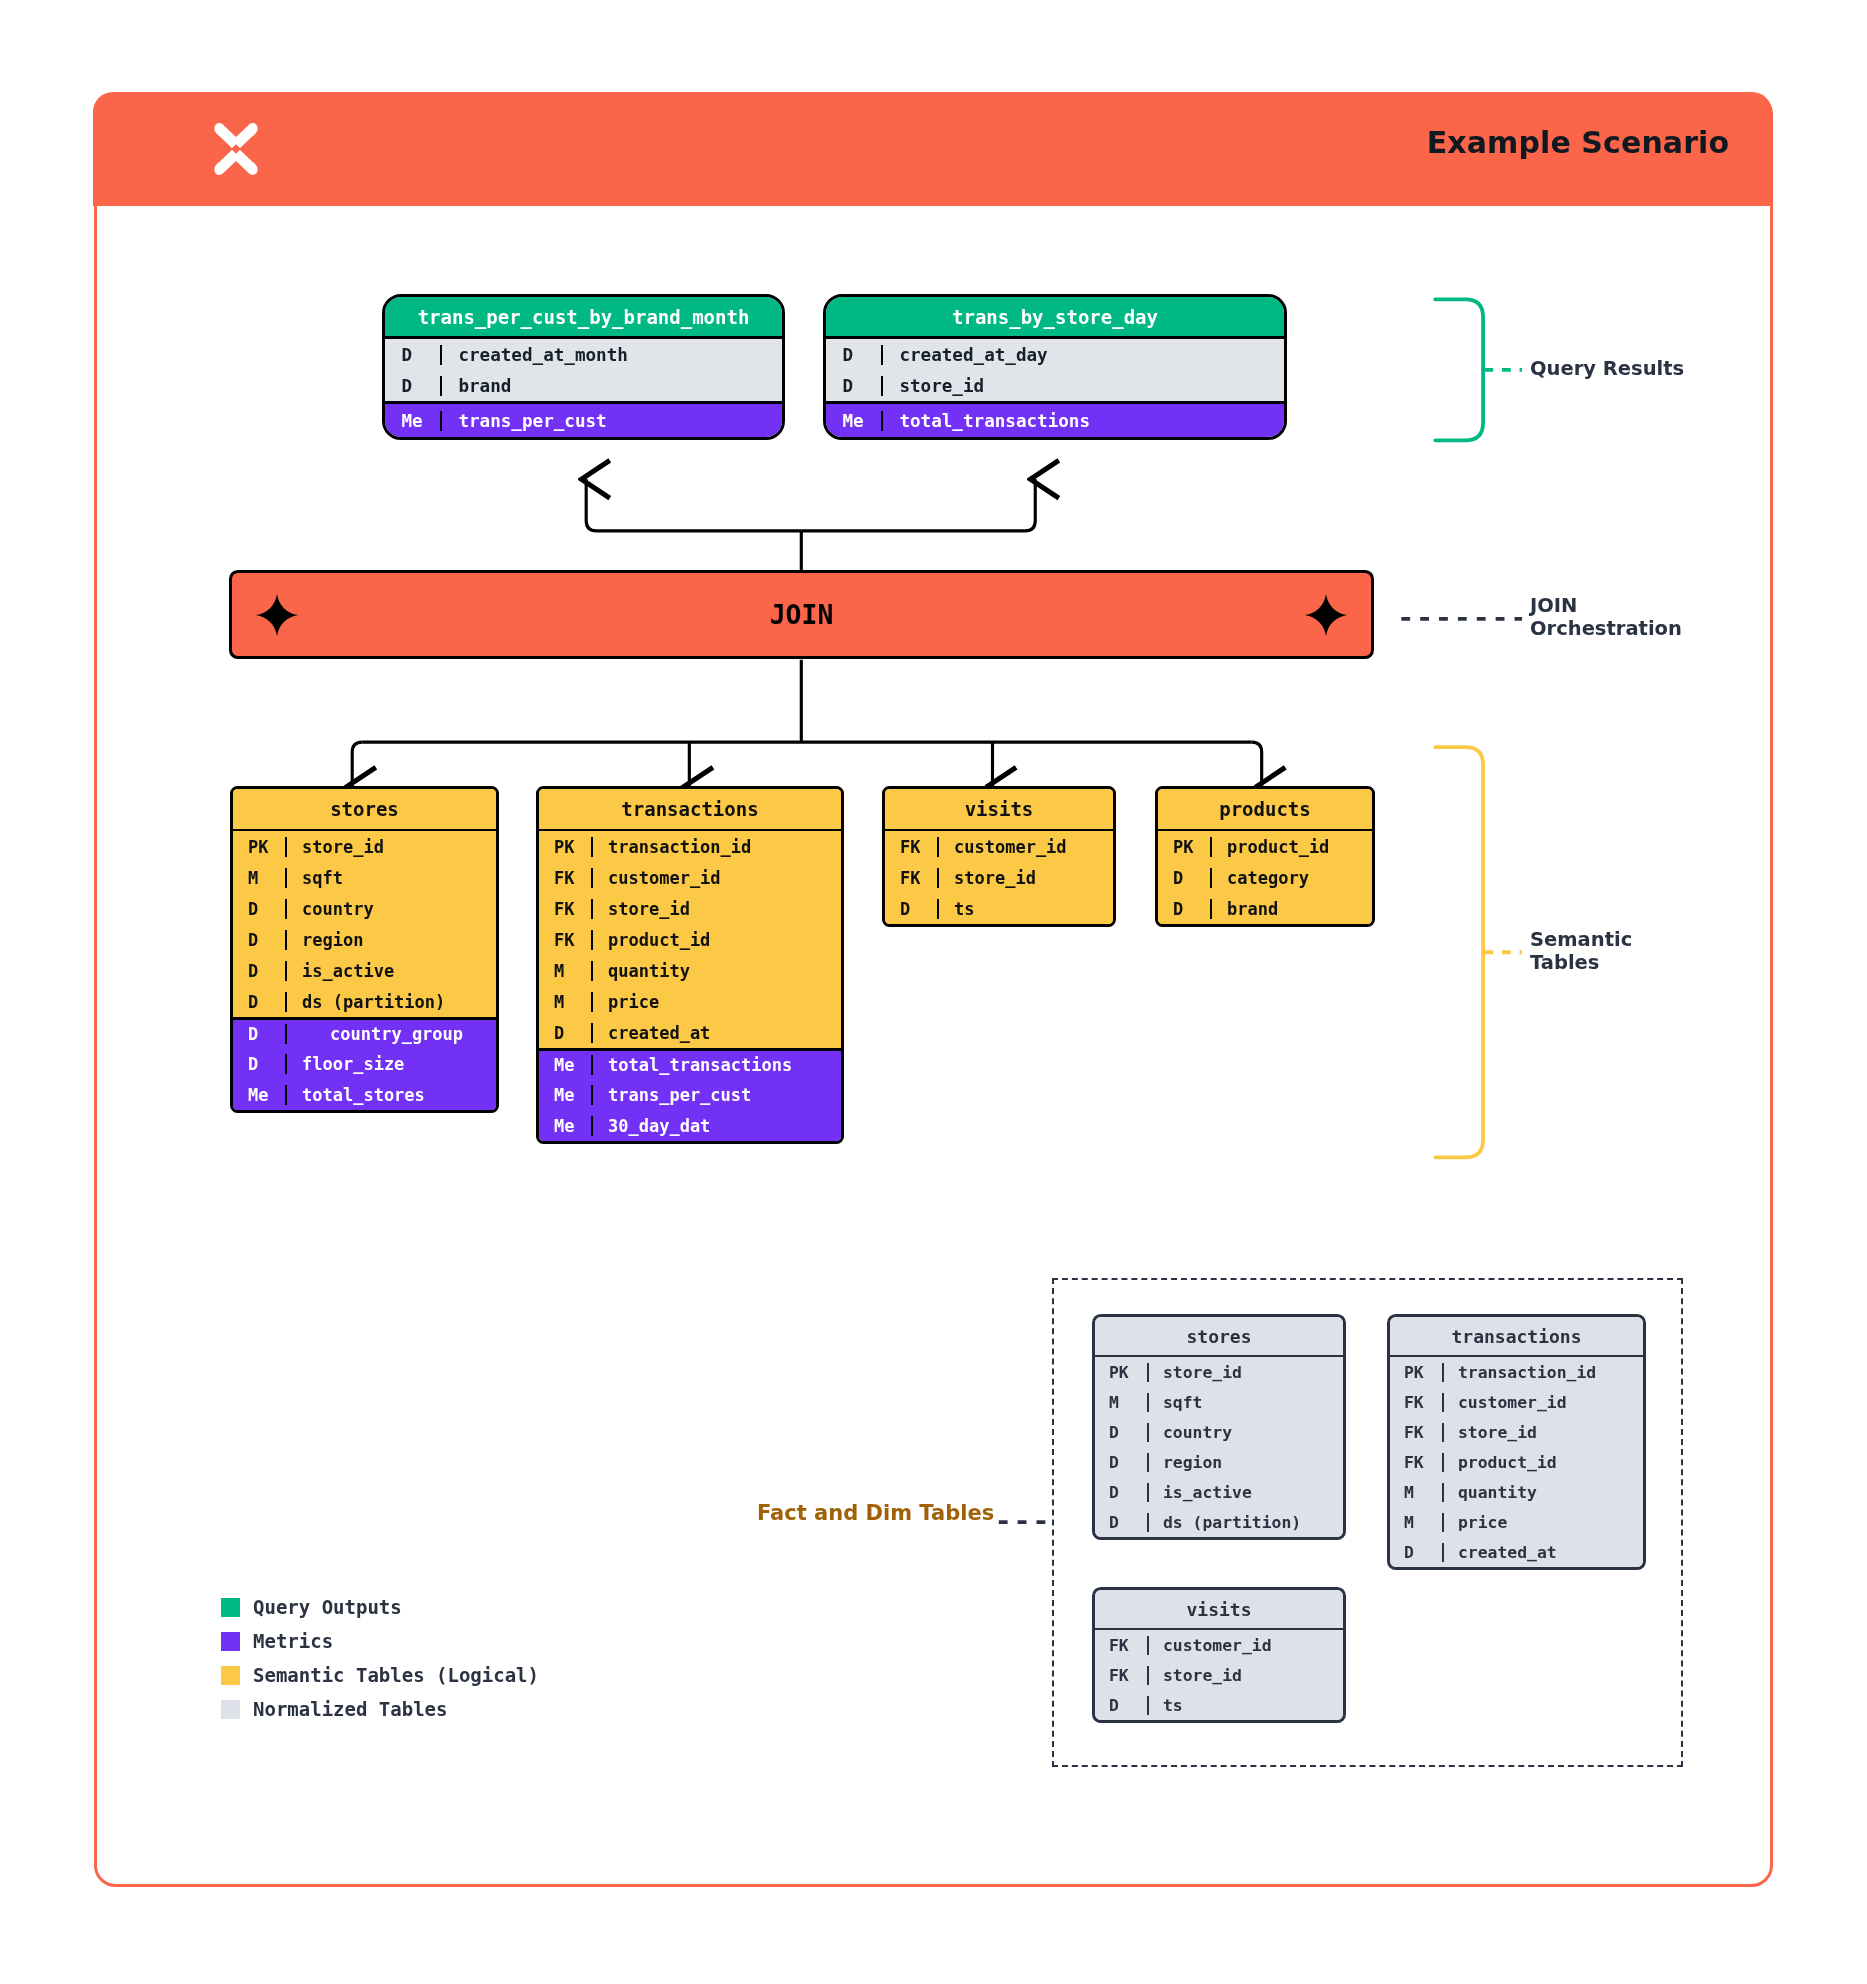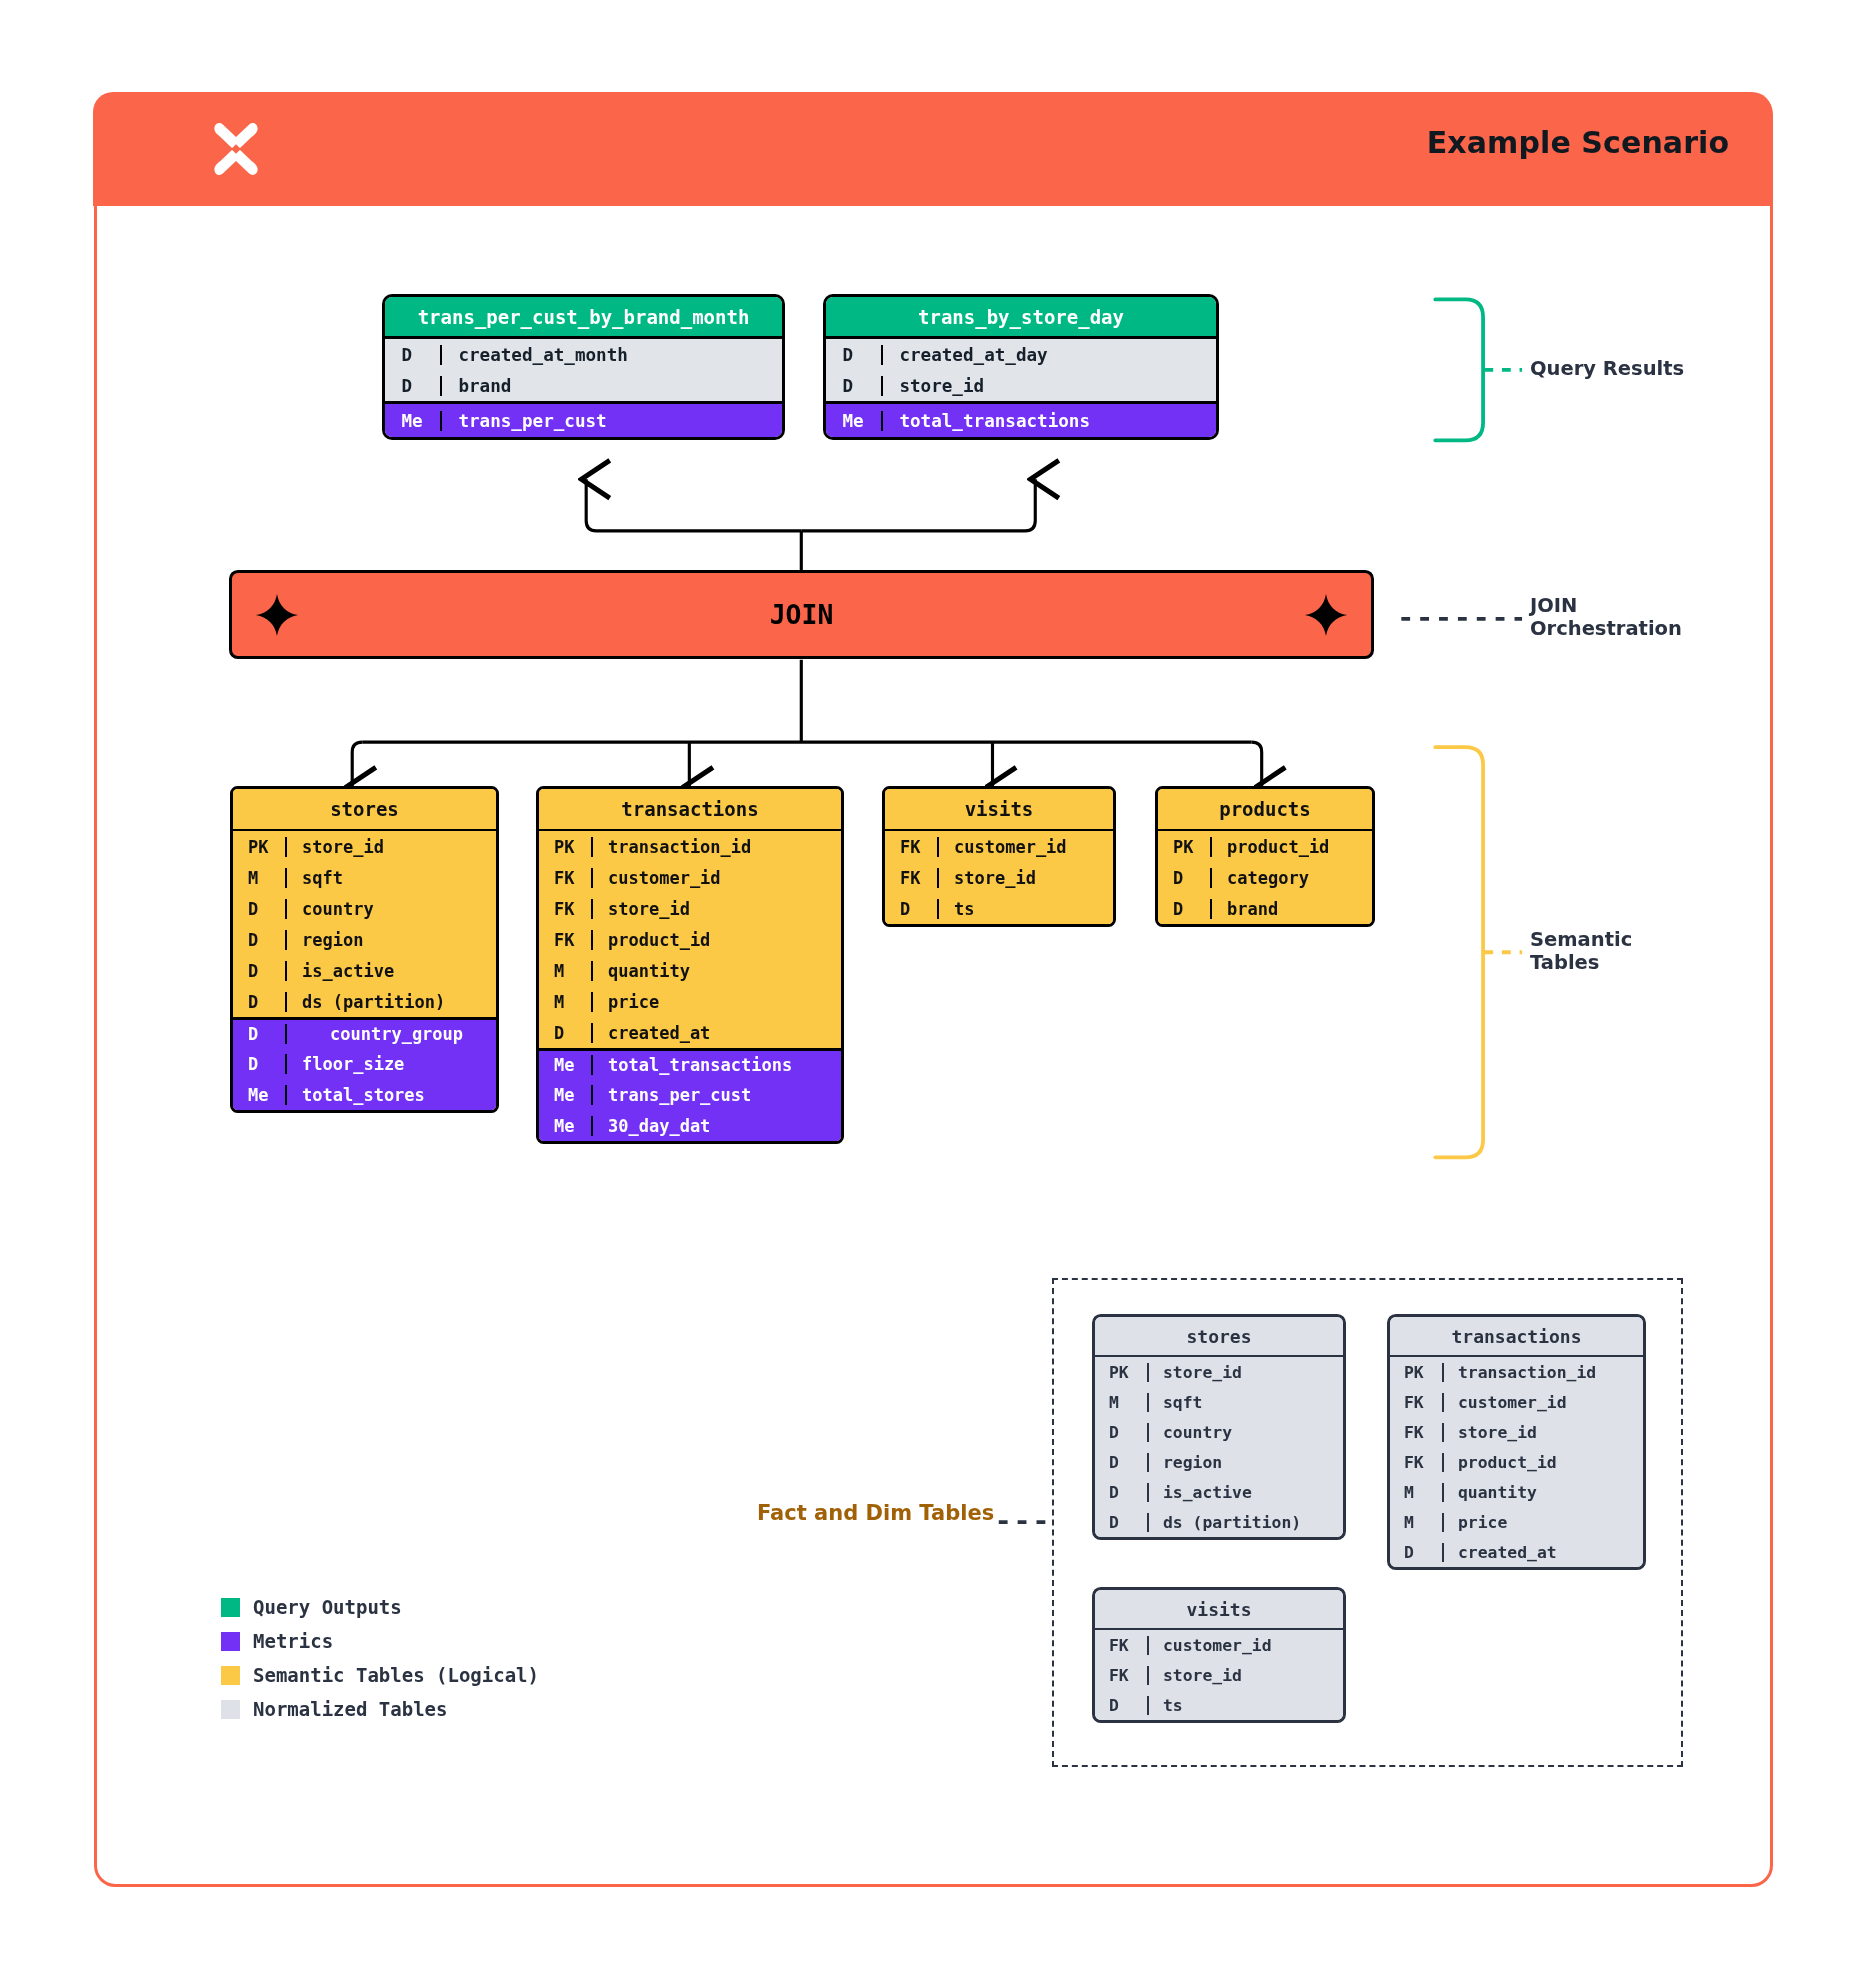--- a/index.html
+++ b/index.html
@@ -27,21 +27,21 @@
   .tbl .thead{
     font-family:"DejaVu Sans Mono",monospace;font-weight:bold;text-align:center;
     box-sizing:border-box;display:flex;align-items:center;justify-content:center;
   }
   .tbl .trow{display:flex;box-sizing:border-box;font-family:"DejaVu Sans Mono",monospace;
     font-weight:bold;align-items:center;}
   .tbl .tkey{box-sizing:border-box;flex:none;text-align:left;}
   .tbl .tval{box-sizing:border-box;flex:1;text-align:left;}
 
   
-  .t-query{border:3.1px solid #000;border-radius:10px;overflow:hidden;background:#E1E5EA;}
+  .t-query{border:3.1px solid #000;border-radius:19px;overflow:hidden;background:#E1E5EA;}
   .t-query .thead{background:#00B884;color:#fff;}
   .t-query .trow{background:#E1E5EA;color:#16202B;}
   .t-query .trow.metric{background:#7331F5;color:#fff;}
   .t-query .tkey{border-right:2.5px solid #000;}
   .t-query .thead{border-bottom:3.1px solid #000;}
   .t-query .rows-sep{border-top:3.1px solid #000;}
 
   
   .t-sem{border:3.1px solid #000;border-radius:7.5px;overflow:hidden;background:#FCC947;}
   .t-sem .thead{background:#FCC947;color:#111;border-bottom:2.5px solid #000;}
@@ -155,21 +155,21 @@
         <span class="tkey" style="width:57px;padding-left:16.4px;">D</span>
         <span class="tval" style="padding-left:16.4px;">brand</span>
       </div>
     </div>
     <div class="trow metric rows-sep" style="height:36px;font-size:17.6px;">
       <span class="tkey" style="width:57px;padding-left:16.4px;">Me</span>
       <span class="tval" style="padding-left:16.4px;">trans_per_cust</span>
     </div>
   </div>
 
-  <div class="tbl t-query" style="left:823px;top:294px;width:396px;">
+  <div class="tbl t-query" style="left:823px;top:294px;width:464px;">
     <div class="thead" style="height:42px;font-size:19px;">trans_by_store_day</div>
     <div>
       <div class="trow" style="height:31px;font-size:17.6px;">
         <span class="tkey" style="width:57px;padding-left:16.4px;">D</span>
         <span class="tval" style="padding-left:16.4px;">created_at_day</span>
       </div>
       <div class="trow" style="height:31px;font-size:17.6px;">
         <span class="tkey" style="width:57px;padding-left:16.4px;">D</span>
         <span class="tval" style="padding-left:16.4px;">store_id</span>
       </div>

